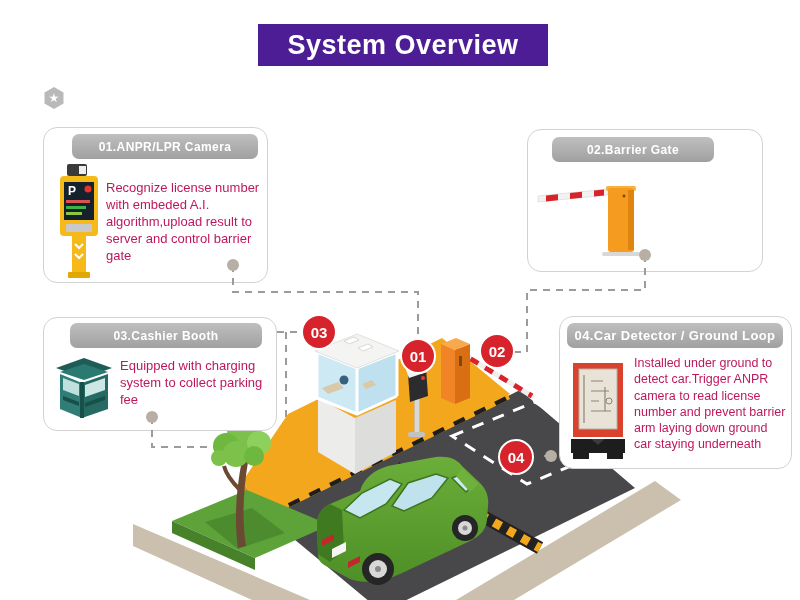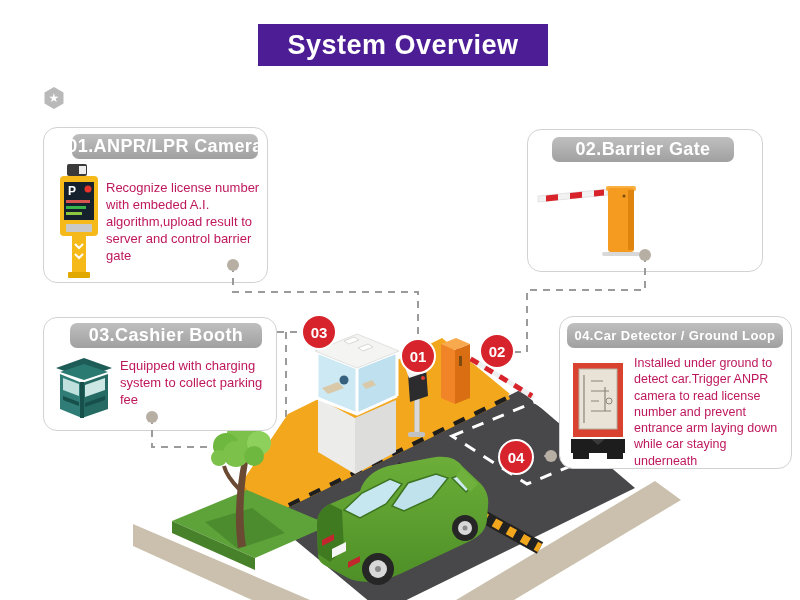--- a/index.html
+++ b/index.html
@@ -10,21 +10,21 @@
   #banner{left:258px;top:24px;width:290px;height:42px;background:#4c1d95;
           display:flex;align-items:center;justify-content:center;}
   #banner .t{color:#ffffff;font-weight:bold;font-size:27px;letter-spacing:0.5px;}
   
   #heading{left:72px;top:85px;font-size:20px;font-weight:bold;color:#282828;letter-spacing:0.3px;}
   
   .card{background:#ffffff;border:1.5px solid #d2d2d2;border-radius:14px;box-sizing:border-box;z-index:2;}
   .ribbon{position:absolute;height:25px;border-radius:7px;
           background:linear-gradient(#bfbfbf,#a0a0a0);
           display:flex;align-items:center;justify-content:center;
-          color:#ffffff;font-weight:bold;font-size:18px;letter-spacing:0.4px;white-space:nowrap;}
+          color:#ffffff;font-weight:bold;font-size:12px;letter-spacing:0.4px;white-space:nowrap;}
   .body-text{position:absolute;color:#be185d;font-size:13px;line-height:1.3;}
   svg{display:block;}
   .layer{left:0;top:0;width:800px;height:600px;pointer-events:none;}
   #scene{z-index:1;}
   #overlay{z-index:3;}
 </style>
 </head>
 <body>
 
 <div id="stage">
@@ -165,21 +165,21 @@
       <rect x="14" y="44" width="20" height="3" fill="#39b54a"></rect>
       <rect x="14" y="50" width="16" height="3" fill="#8dc63f"></rect>
       <rect x="14" y="62" width="26" height="8" rx="1" fill="#c9c9c9"></rect>
       <rect x="20" y="74" width="14" height="36" fill="#f5b91a"></rect>
       <path d="M23,82 L27,86 L31,82 M23,92 L27,96 L31,92" stroke="#ffffff" stroke-width="2" fill="none"></path>
       <rect x="16" y="110" width="22" height="6" rx="1" fill="#e0a800"></rect>
     </svg>
   </div>
 
   <div class="abs card" style="left:527px;top:129px;width:236px;height:143px;">
-    <div class="ribbon" style="left:24px;top:7px;width:182px;">
+    <div class="ribbon" style="left:24px;top:7px;width:162px;">
       <span>02.Barrier Gate</span>
     </div>
     <svg class="abs" style="left:8px;top:46px;width:110px;height:88px;" viewBox="0 0 110 88">
       <polygon points="2,20 72,13 72,19 2,26" fill="#f2f2f2" stroke="#cccccc" stroke-width="0.5"></polygon>
       <polygon points="10,19.5 22,18.3 22,24.3 10,25.5" fill="#d9232a"></polygon>
       <polygon points="34,17 46,15.8 46,21.8 34,23" fill="#d9232a"></polygon>
       <polygon points="58,14.6 68,13.6 68,19.6 58,20.6" fill="#d9232a"></polygon>
       <rect x="70" y="10" width="30" height="5" rx="2" fill="#f8b040"></rect>
       <rect x="72" y="12" width="26" height="64" rx="3" fill="#f59b20"></rect>
       <rect x="92" y="14" width="6" height="60" fill="#e08410"></rect>
@@ -203,21 +203,21 @@
       <rect x="26" y="26" width="4" height="36" fill="#17504b"></rect>
       <polygon points="9,40 25,46 25,50 9,44" fill="#17504b"></polygon>
       <polygon points="31,47 51,40 51,44 31,51" fill="#17504b"></polygon>
     </svg>
   </div>
 
   <div class="abs card" style="left:559px;top:316px;width:233px;height:153px;">
     <div class="ribbon" style="left:7px;top:6px;width:216px;font-size:13px;">
       <span>04.Car Detector / Ground Loop</span>
     </div>
-    <div class="body-text" style="left:74px;top:38px;width:154px;font-size:12.5px;">Installed under ground to detect car.Trigger ANPR camera to read license number and prevent entrance arm laying down while car staying underneath</div>
+    <div class="body-text" style="left:74px;top:38px;width:154px;font-size:12.5px;">Installed under ground to detect car.Trigger ANPR camera to read license number and prevent barrier arm laying down ground car staying underneath</div>
     <svg class="abs" style="left:9px;top:44px;width:58px;height:100px;" viewBox="0 0 58 100">
       <rect x="4" y="2" width="50" height="74" fill="#d8422f"></rect>
       <rect x="10" y="8" width="38" height="60" fill="#e8e3d6" stroke="#b5b0a4" stroke-width="1"></rect>
       <path d="M15,14 V62 M22,20 H34 M22,30 H40 M22,40 H30 M36,26 V50 M22,50 H42" stroke="#8a8579" stroke-width="1.2" fill="none"></path>
       <circle cx="40" cy="40" r="3" fill="none" stroke="#8a8579" stroke-width="1"></circle>
       <rect x="2" y="78" width="54" height="14" fill="#1d1d1d"></rect>
       <polygon points="22,78 29,84 36,78" fill="#3a3a3a"></polygon>
       <rect x="4" y="92" width="16" height="6" fill="#1d1d1d"></rect>
       <rect x="38" y="92" width="16" height="6" fill="#1d1d1d"></rect>
     </svg>

